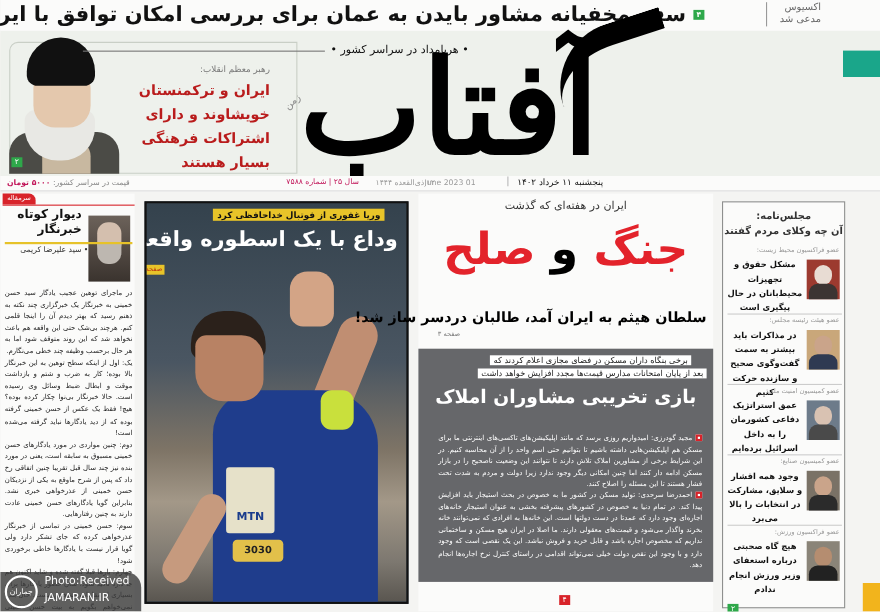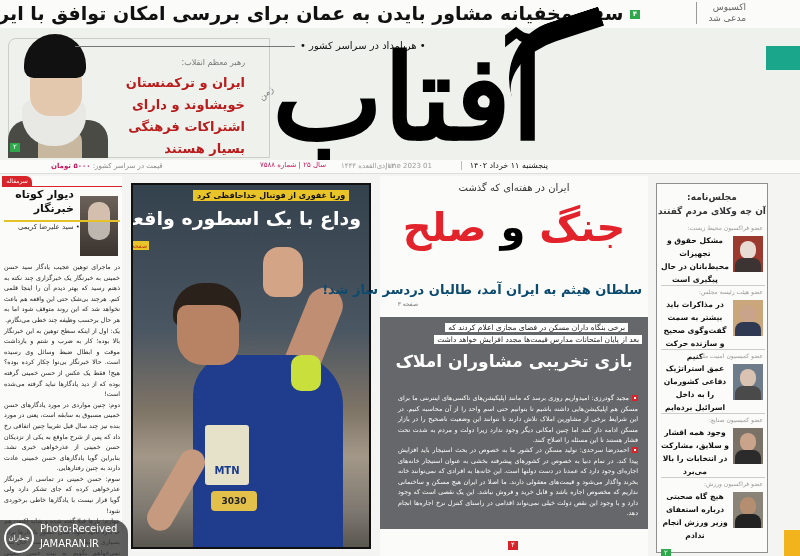--- a/index.html
+++ b/index.html
@@ -36,21 +36,21 @@
   .leader-photo .pg-badge { position: absolute; left: 2px; bottom: 6px; }
   .leader-kicker { position: absolute; right: 555px; top: 30px; font-size: 8px; color: #777; white-space: nowrap; }
   .leader-headline { position: absolute; left: 110px; top: 44px; width: 135px; font-size: 13px; font-weight: bold; color: #b91c1c; line-height: 22px; text-align: right; }
 
   .dateline { position: absolute; left: 0; top: 160px; width: 800px; height: 14px; background: #fbfbfa; border-bottom: 1px solid #ddd; }
   .dateline .date-main { position: absolute; right: 252px; top: 1px; font-size: 8px; color: #111; white-space: nowrap; }
   .dateline .date-sep { position: absolute; right: 337px; top: 0; font-size: 9px; color: #aaa; }
   .dateline .date-en { position: absolute; right: 368px; top: 2px; font-size: 7px; color: #999; white-space: nowrap; }
   .dateline .date-hijri { position: absolute; right: 405px; top: 2px; font-size: 7px; color: #999; white-space: nowrap; }
   .dateline .issue { position: absolute; right: 474px; top: 1px; font-size: 7px; color: #c2185b; white-space: nowrap; text-align: right; }
-  .dateline .price { position: absolute; left: 6px; top: 2px; font-size: 7px; color: #888; white-space: nowrap; margin-left: 45px; }
+  .dateline .price { position: absolute; left: 6px; top: 2px; font-size: 7px; color: #888; white-space: nowrap; }
   .dateline .price b { color: #c2185b; }
 
   
   .editorial { position: absolute; left: 0; top: 176px; width: 122px; height: 380px; background: #fbfbfa; }
   .editorial .tag { position: absolute; left: 2px; top: 0; width: 30px; height: 10px; background: #d8232a; color: #fff; font-size: 6px; text-align: center; line-height: 10px; border-radius: 0 6px 0 0; }
   .editorial .tag-rule { position: absolute; left: 2px; top: 10px; width: 120px; border-top: 1px solid #d8232a; }
   .editorial .ed-title { position: absolute; right: 48px; top: 12px; width: 70px; font-size: 11px; font-weight: bold; line-height: 14px; text-align: right; color: #111; }
   .editorial .ed-author { position: absolute; right: 42px; top: 47px; font-size: 7px; color: #333; white-space: nowrap; }
   .editorial .ed-rule { position: absolute; left: 4px; top: 44px; width: 116px; border-top: 2px solid #e6c229; }
   .ed-photo { position: absolute; left: 80px; top: 20px; width: 38px; height: 60px; background: linear-gradient(#6c625a, #3a332e); }
@@ -79,21 +79,21 @@
   .player .band { position: absolute; left: 158px; top: 110px; width: 30px; height: 36px; background: #c9e03c; border-radius: 10px; }
   .player .sponsor { position: absolute; left: 72px; top: 180px; width: 44px; height: 60px; background: #e6e1c9; border-radius: 3px; color: #1a3c8c; font-size: 10px; font-weight: bold; text-align: center; line-height: 92px; }
   .player .sponsor2 { position: absolute; left: 78px; top: 246px; width: 46px; height: 20px; background: #e2c04a; color: #222; font-size: 9px; font-weight: bold; text-align: center; line-height: 20px; border-radius: 4px; direction: ltr; }
   .player .arm-down { position: absolute; left: 30px; top: 200px; width: 26px; height: 90px; background: #c69a7e; border-radius: 14px; transform: rotate(30deg); }
 
   
   .center { position: absolute; left: 380px; top: 176px; width: 268px; height: 380px; background: #fbfbfa; }
   .center .c-kicker { position: absolute; right: 0; left: 0; top: 6px; text-align: center; font-size: 10px; color: #333; }
   .center .c-title { position: absolute; left: 0; right: 0; top: 22px; text-align: center; font-size: 40px; font-weight: bold; color: #e3232b; line-height: 58px; white-space: nowrap; }
   .center .c-title .conj { color: #000; }
-  .center .c-sub { position: absolute; left: 0; right: 6px; top: 106px; text-align: right; font-size: 13px; font-weight: bold; color: #0c4a6e; white-space: nowrap; }
+  .center .c-sub { position: absolute; left: 0; right: 6px; top: 106px; text-align: right; font-size: 13px; font-weight: bold; color: #000000; white-space: nowrap; }
   .center .c-pg { position: absolute; right: 230px; top: 124px; font-size: 6px; color: #777; }
 
   .gray-box { position: absolute; left: 0; top: 141px; width: 268px; height: 212px; background: #66676a; }
   .gray-box .lead1, .gray-box .lead2 { position: absolute; right: 20px; background: #fff; color: #222; font-size: 7.5px; padding: 0 3px; white-space: nowrap; }
   .gray-box .lead1 { top: 6px; }
   .gray-box .lead2 { top: 18px; right: 6px; }
   .gray-box .g-title { position: absolute; left: 0; right: 0; top: 34px; text-align: center; font-size: 17px; font-weight: bold; color: #fff; white-space: nowrap; }
   .gray-box .para { position: absolute; right: 10px; width: 240px; color: #fff; font-size: 6.4px; line-height: 10.5px; text-align: justify; }
   .gray-box .para1 { top: 76px; }
   .gray-box .para2 { top: 128px; }

